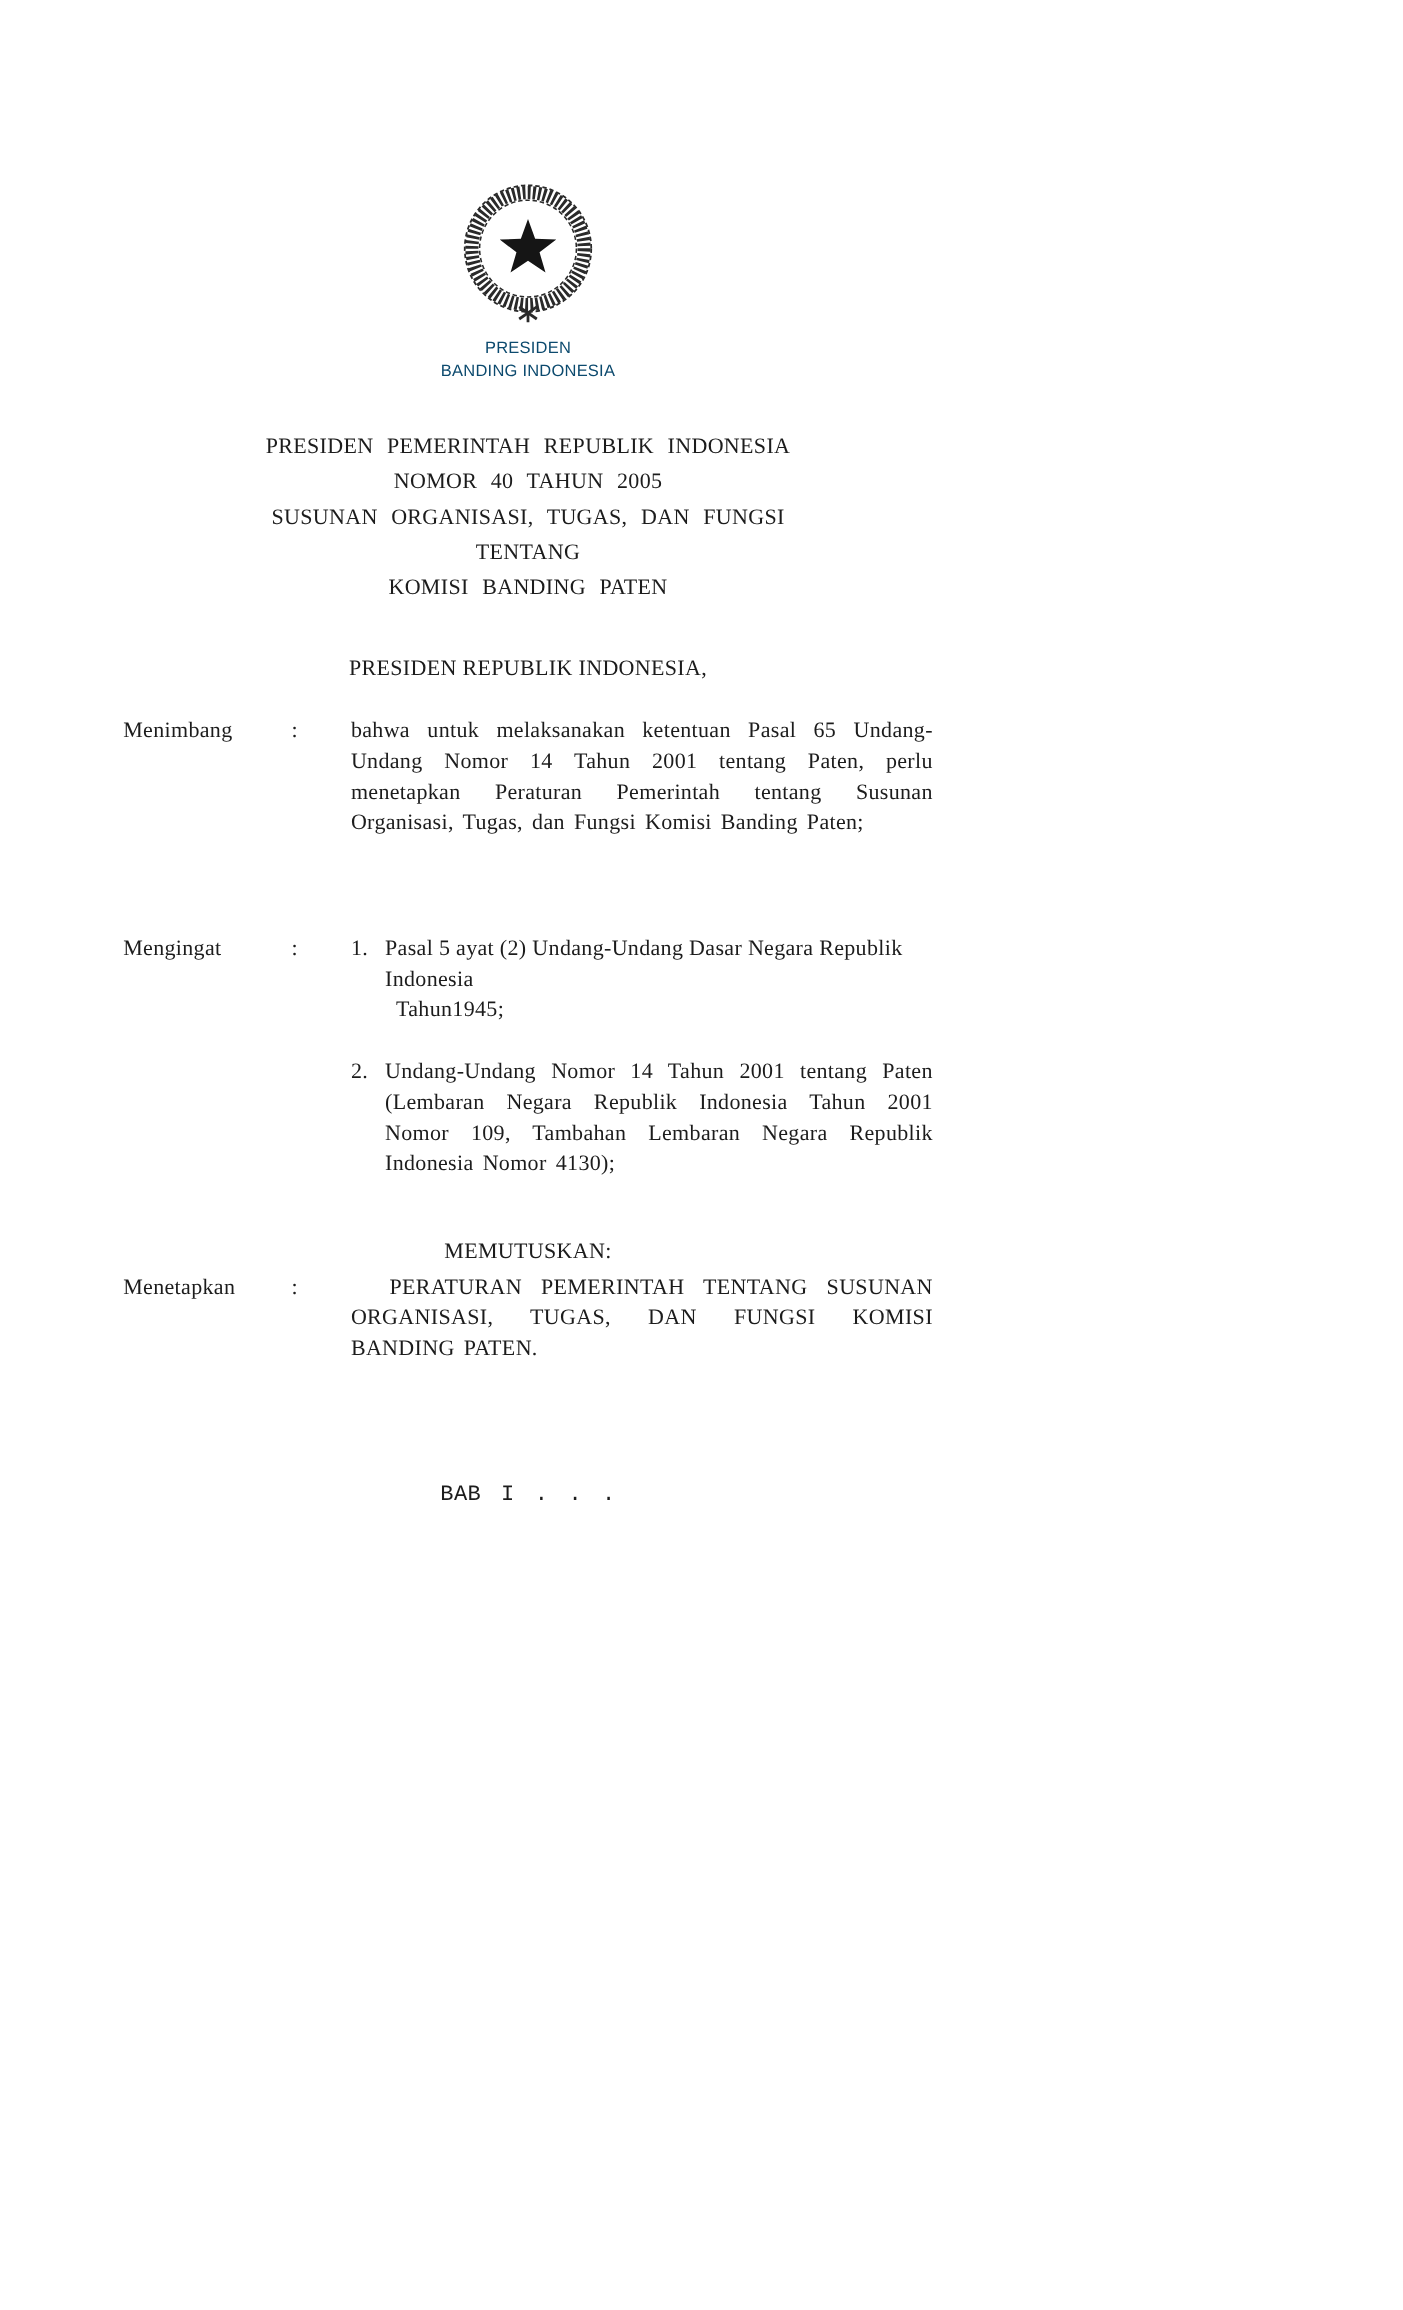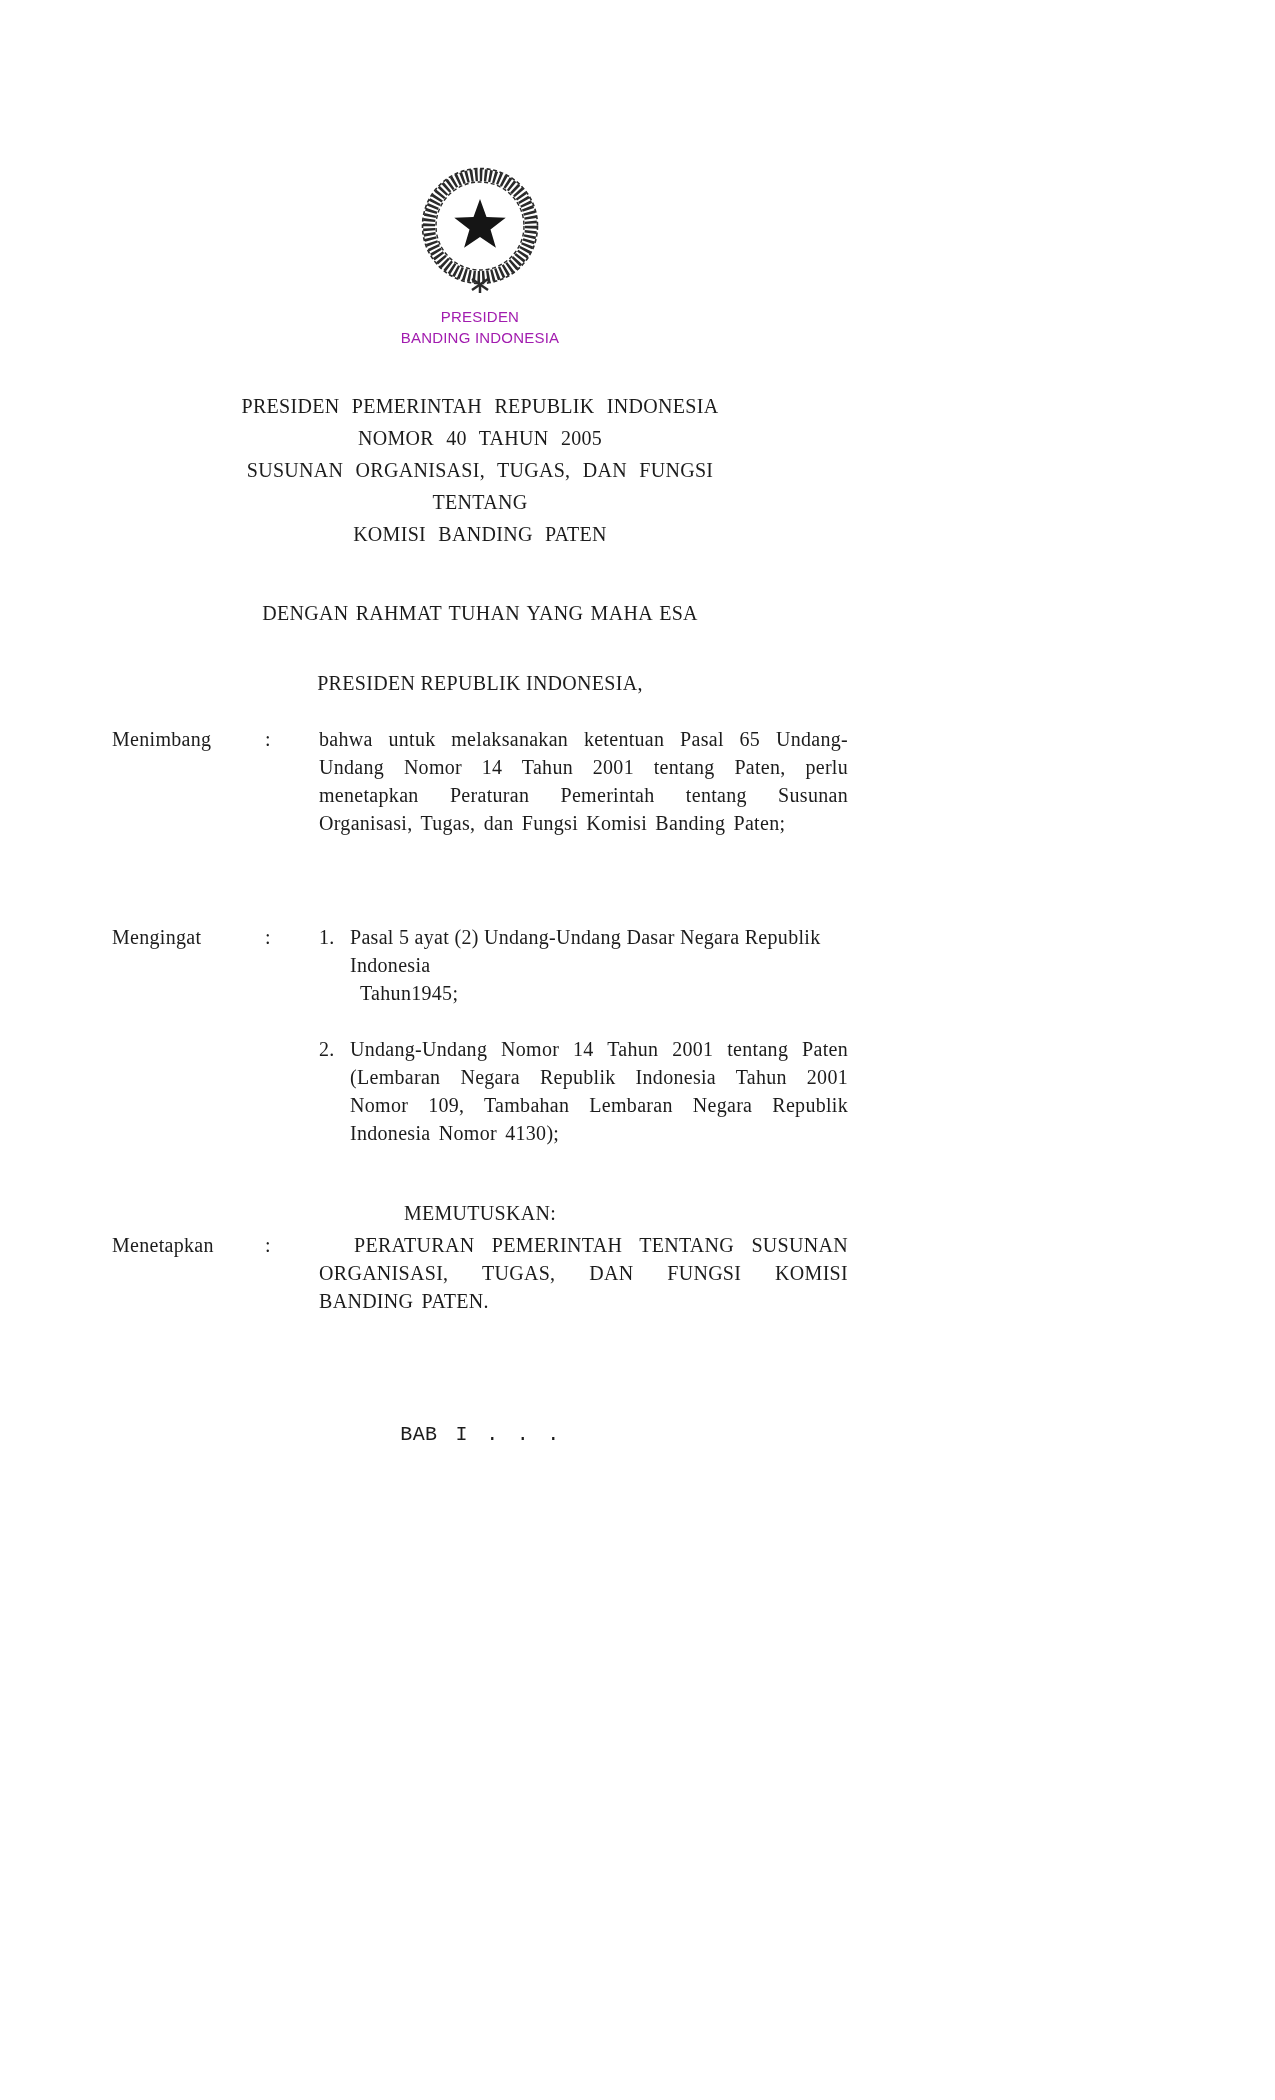--- a/index.html
+++ b/index.html
@@ -31,21 +31,21 @@
     margin: 0 auto;
     text-align: center;
   }
   .agency {
     margin-top: 12px;
     text-align: center;
     font-family: "Liberation Sans", "DejaVu Sans", sans-serif;
     font-size: 15px;
     line-height: 21px;
     letter-spacing: 0.2px;
-    color: #a21caf;
+    color: #0c4a6e;
   }
   .doc-title {
     margin-top: 42px;
     text-align: center;
     font-size: 20px;
     line-height: 32px;
     word-spacing: 7px;
   }
   .invocation {
     margin-top: 52px;
@@ -121,21 +121,20 @@
     </div>
 
     <div class="doc-title">
       <div>PRESIDEN PEMERINTAH REPUBLIK INDONESIA</div>
       <div>NOMOR 40 TAHUN 2005</div>
       <div>SUSUNAN ORGANISASI, TUGAS, DAN FUNGSI</div>
       <div>TENTANG</div>
       <div>KOMISI BANDING PATEN</div>
     </div>
 
-    <div class="invocation">DENGAN RAHMAT TUHAN YANG MAHA ESA</div>
 
     <div class="authority">PRESIDEN REPUBLIK INDONESIA,</div>
 
     <div class="clause considering">
       <div class="clabel">Menimbang</div>
       <div class="ccolon">:</div>
       <div class="cbody">
         <p class="just">bahwa untuk melaksanakan ketentuan Pasal 65 Undang-Undang Nomor 14 Tahun 2001 tentang Paten, perlu menetapkan Peraturan Pemerintah tentang Susunan Organisasi, Tugas, dan Fungsi Komisi Banding Paten;</p>
       </div>
     </div>

